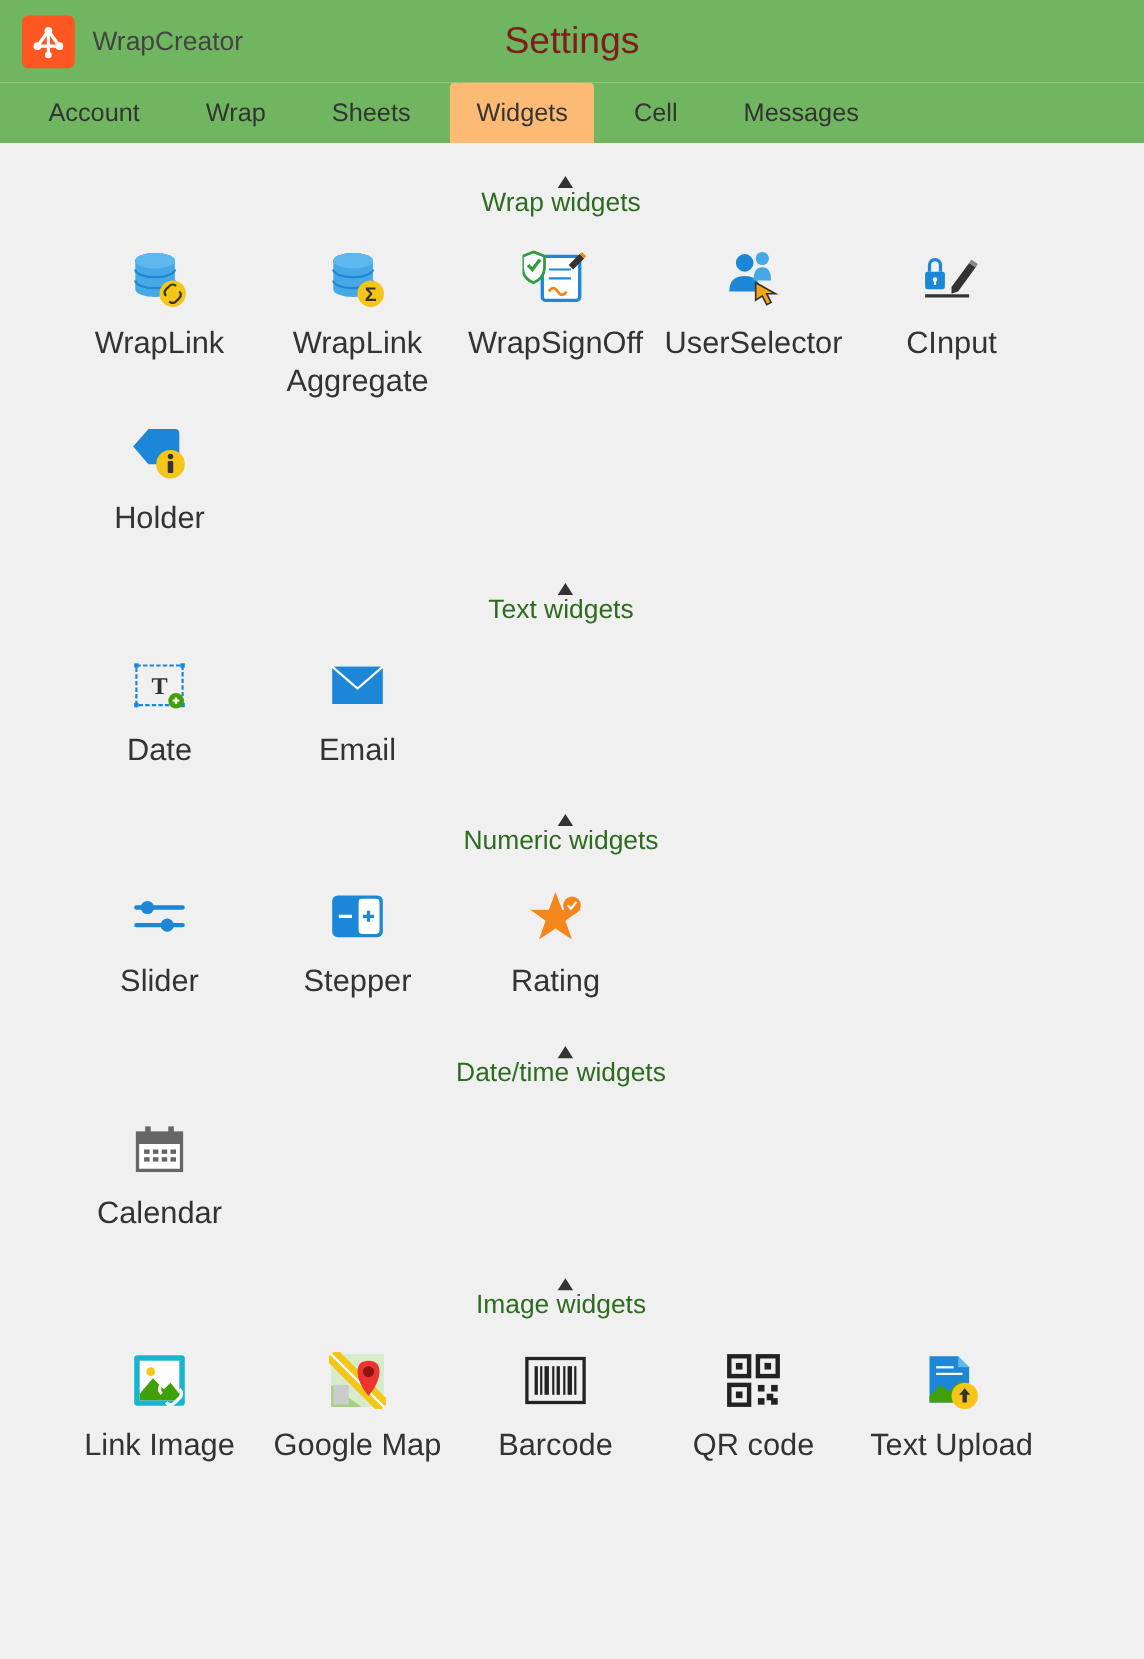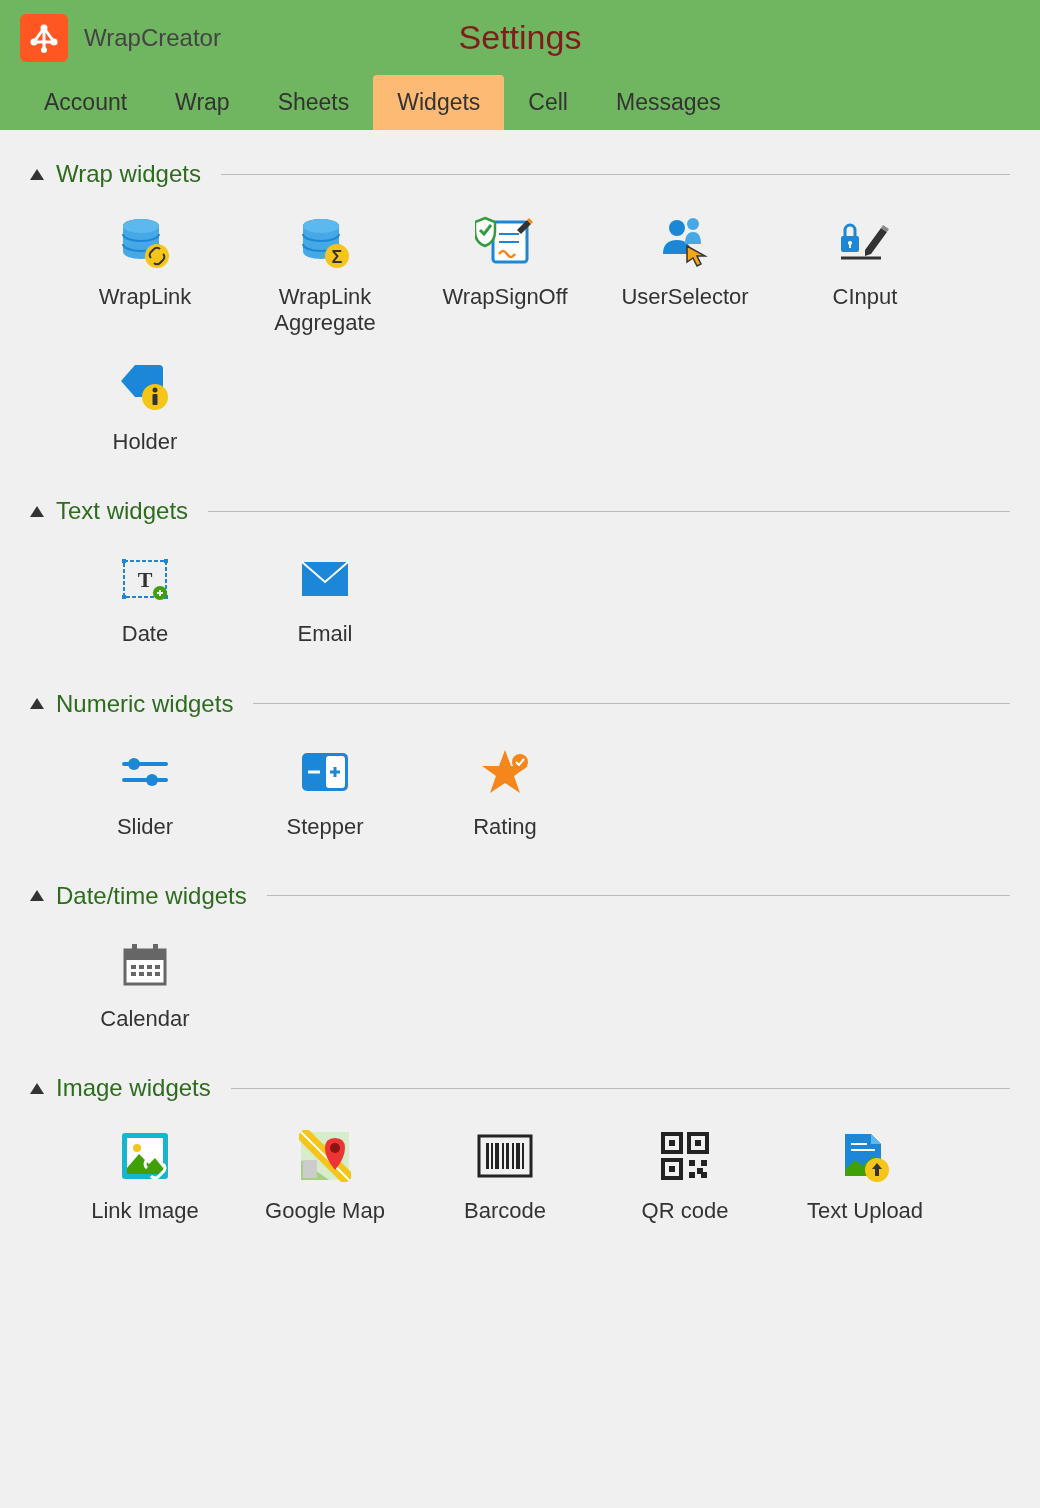--- a/index.html
+++ b/index.html
@@ -39,21 +39,21 @@
     left: 50%;
     transform: translateX(-50%);
     font-size: 34px;
     color: #7f1d1d;
     font-weight: 400;
   }
   .tabs {
     background: #70b560;
     display: flex;
     padding: 0 20px;
-    gap: 0;
+    gap: 12px;
   }
   .tab {
     padding: 14px 24px;
     font-size: 23px;
     color: #333;
     cursor: pointer;
   }
   .tab.active {
     background: #fdba74;
     border-radius: 4px 4px 0 0;
@@ -61,20 +61,21 @@
   .content {
     padding: 30px 30px;
   }
   .section {
     margin-bottom: 42px;
   }
   .section-header {
     display: flex;
     align-items: center;
     margin-bottom: 24px;
+    flex-direction: column;
   }
   .caret {
     width: 0; height: 0;
     border-left: 7px solid transparent;
     border-right: 7px solid transparent;
     border-bottom: 11px solid #333;
     margin-right: 12px;
   }
   .section-title {
     font-size: 24px;
@@ -100,21 +101,21 @@
     cursor: pointer;
   }
   .widget-icon {
     height: 60px;
     display: flex;
     align-items: center;
     justify-content: center;
     margin-bottom: 12px;
   }
   .widget-label {
-    font-size: 22px;
+    font-size: 28px;
     color: #333;
     line-height: 1.2;
   }
   svg { display: block; }
 </style>
 </head>
 <body>
 
 <div class="header">
   <div class="logo">

